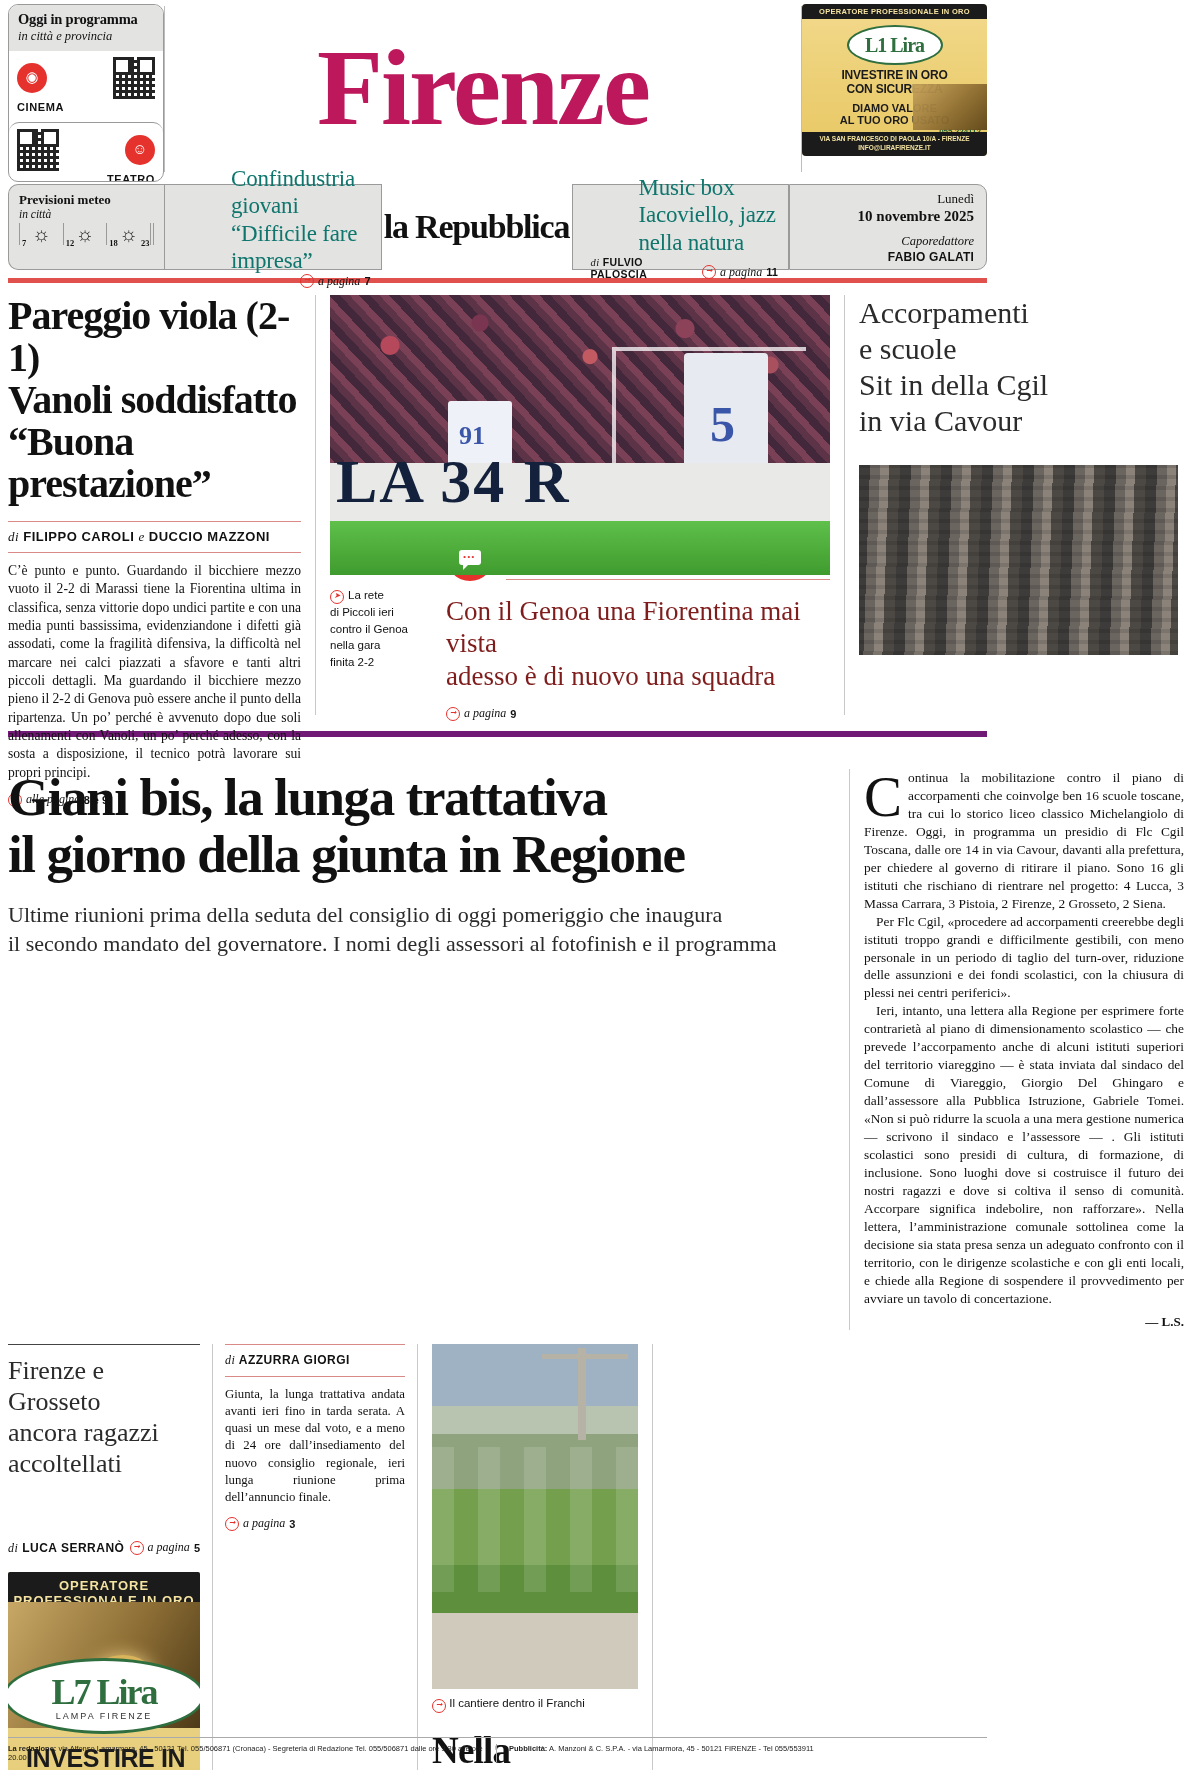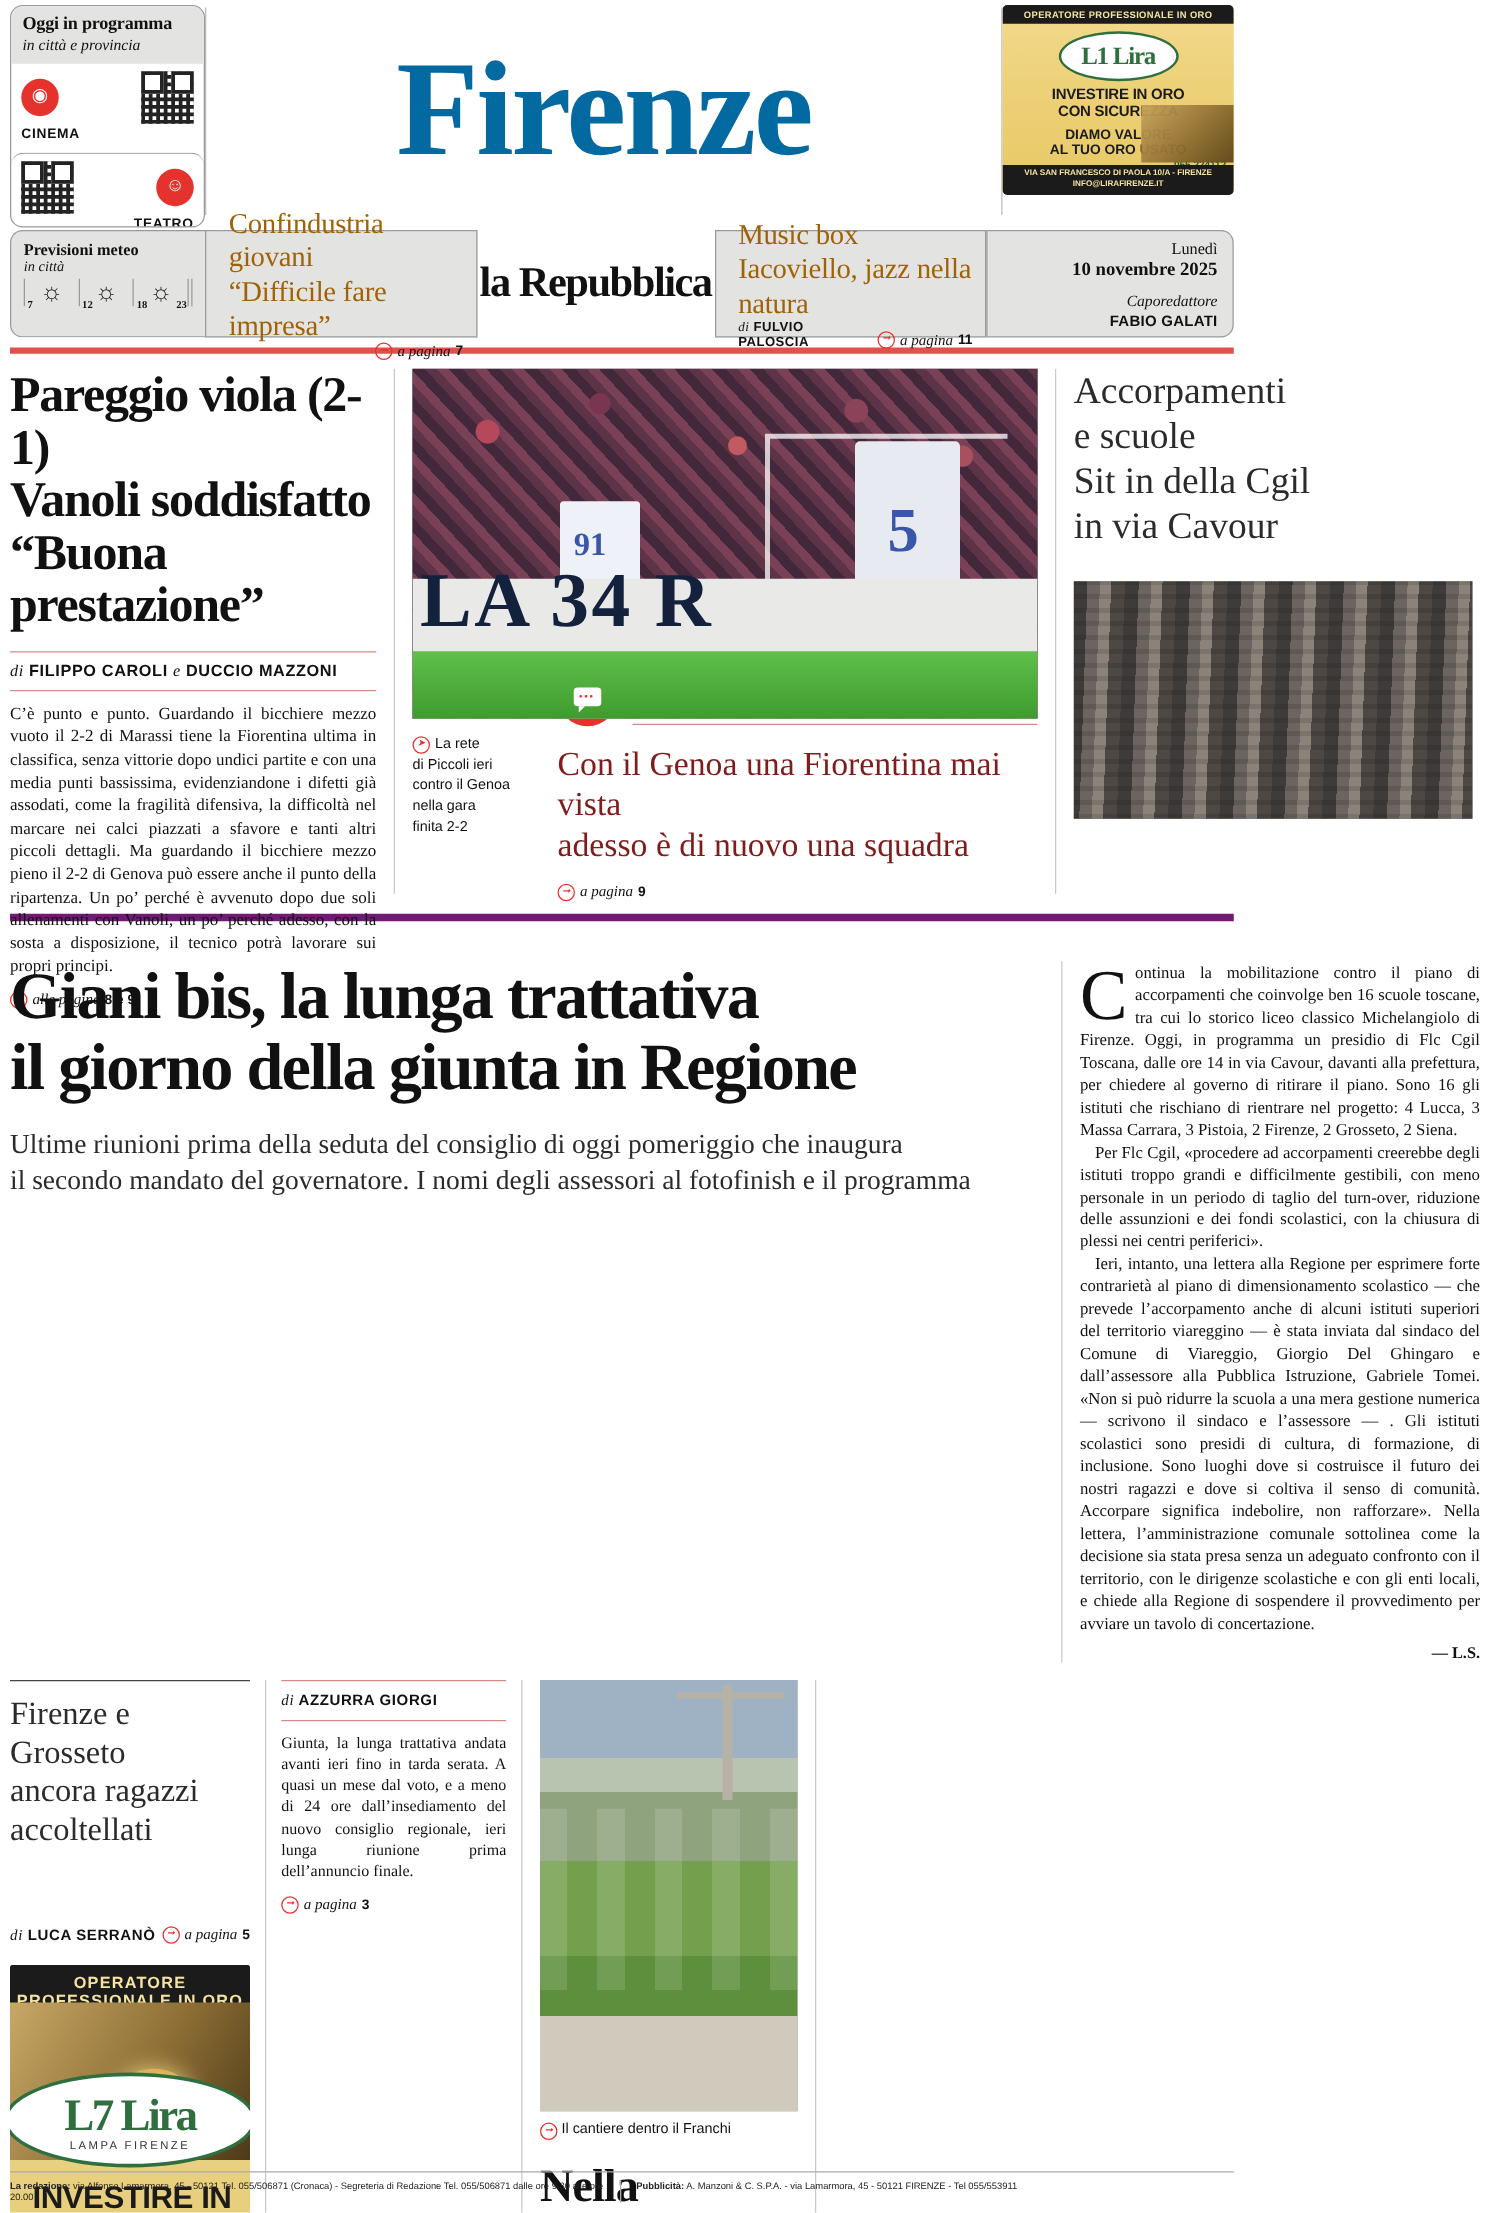--- a/index.html
+++ b/index.html
@@ -36,21 +36,21 @@
   .qr:before,.qr:after{content:"";position:absolute;width:12px;height:12px;border:3px solid #111;background:#fff;}
   .qr:before{top:0;left:0;}
   .qr:after{top:0;right:0;}
   .qr-label{font-family:"Liberation Sans",sans-serif;font-weight:bold;font-size:11px;
     letter-spacing:.6px;padding:0 8px 7px;}
   .qr-label.right{text-align:right;}
 
   .title-zone{flex:1;display:flex;align-items:center;justify-content:center;position:relative;}
   .firenze{
     font-family:"Liberation Serif",serif;font-weight:bold;font-size:108px;letter-spacing:-2px;
-    line-height:1;margin-top:-6px;color:#0369a1;
+    line-height:1;margin-top:-6px;color:#be185d;
   }
   .vrule{position:absolute;top:6px;bottom:10px;width:1px;background:#bdbdbd;}
 
   
   .ad-top{width:185px;height:152px;margin-top:4px;border-radius:4px;overflow:hidden;position:relative;
     background:linear-gradient(180deg,#f2d98c 0%,#eccf74 55%,#e8c864 100%);flex:none;}
   .ad-top .ad-strip{background:#1b1b1b;color:#f4e3a1;font-family:"Liberation Sans",sans-serif;
     font-size:7.5px;font-weight:bold;letter-spacing:.3px;text-align:center;padding:3px 0;}
   .ad-oval{margin:6px auto 2px;width:92px;height:36px;border-radius:50%;background:#fff;
     border:2px solid #2f6e3f;display:flex;align-items:center;justify-content:center;}
@@ -73,21 +73,21 @@
   .meteo{width:156px;flex:none;border-radius:10px 0 0 10px;border-right:none;}
   .meteo-t{font-weight:bold;font-size:13px;}
   .meteo-s{font-style:italic;font-size:11.5px;margin-top:0px;}
   .meteo-row{display:flex;margin-top:3px;}
   .meteo-i{flex:1;border-left:1px solid #9a9a9a;text-align:center;position:relative;}
   .meteo-i:last-child{border-right:1px solid #9a9a9a;}
   .sun{font-size:20px;line-height:22px;color:#222;}
   .deg{font-size:8.5px;font-weight:bold;position:absolute;left:2px;bottom:-3px;}
   .confind{flex:1;border-radius:0;border-left:1px solid #9a9a9a;display:flex;flex-direction:column;
     justify-content:center;padding-left:18px;}
-  .cf-t{font-size:23px;line-height:1.18;letter-spacing:-.2px;color:#a16207;}
+  .cf-t{font-size:23px;line-height:1.18;letter-spacing:-.2px;color:#0f766e;margin-left:48px;}
   .logo-cell{width:190px;flex:none;background:#fff;border:none;display:flex;align-items:center;
     justify-content:center;}
   .rep-logo{font-weight:bold;font-size:34px;letter-spacing:-1.2px;}
   .music{flex:1;border-radius:0;display:flex;flex-direction:column;justify-content:center;padding-left:18px;}
   .date-cell{width:198px;flex:none;border-radius:0 10px 10px 0;border-left:1px solid #9a9a9a;
     text-align:right;display:flex;flex-direction:column;justify-content:center;padding-right:12px;}
   .d-day{font-size:13px;}
   .d-date{font-weight:bold;font-size:15px;margin-top:1px;}
   .d-role{font-style:italic;font-size:12.5px;margin-top:9px;}
   .d-name{font-family:"Liberation Sans",sans-serif;font-weight:bold;font-size:12px;letter-spacing:.2px;margin-top:1px;}

